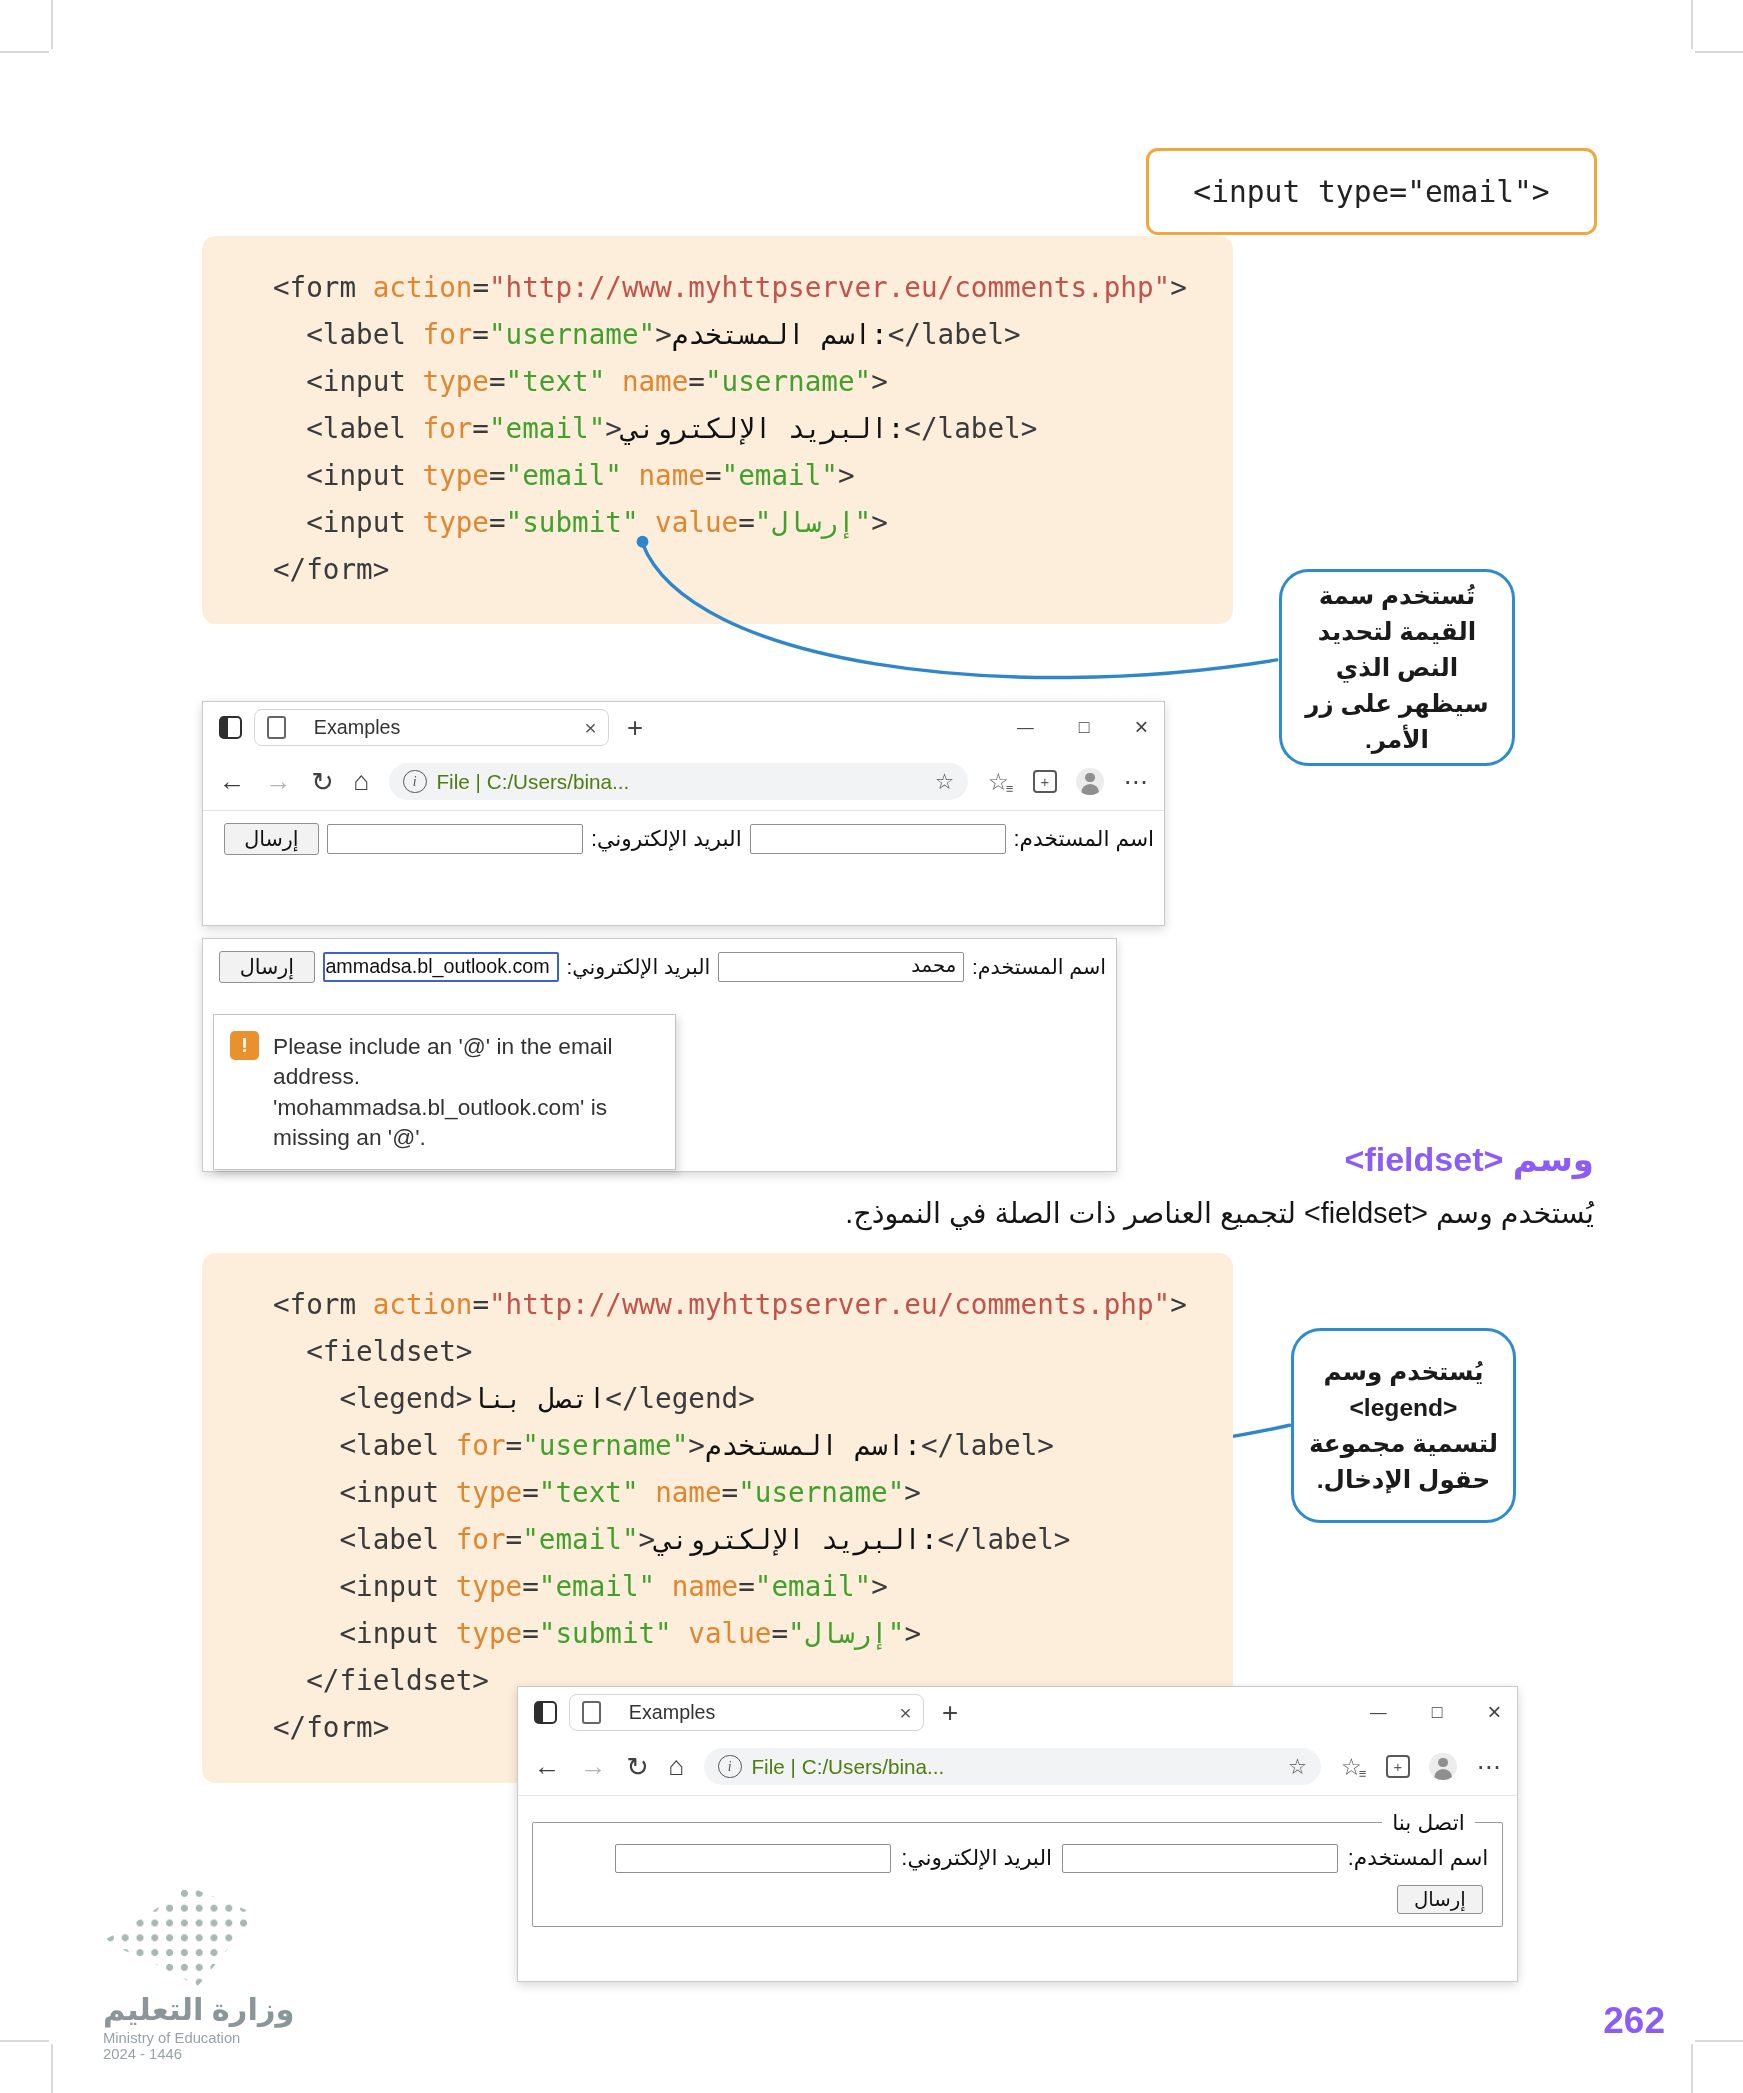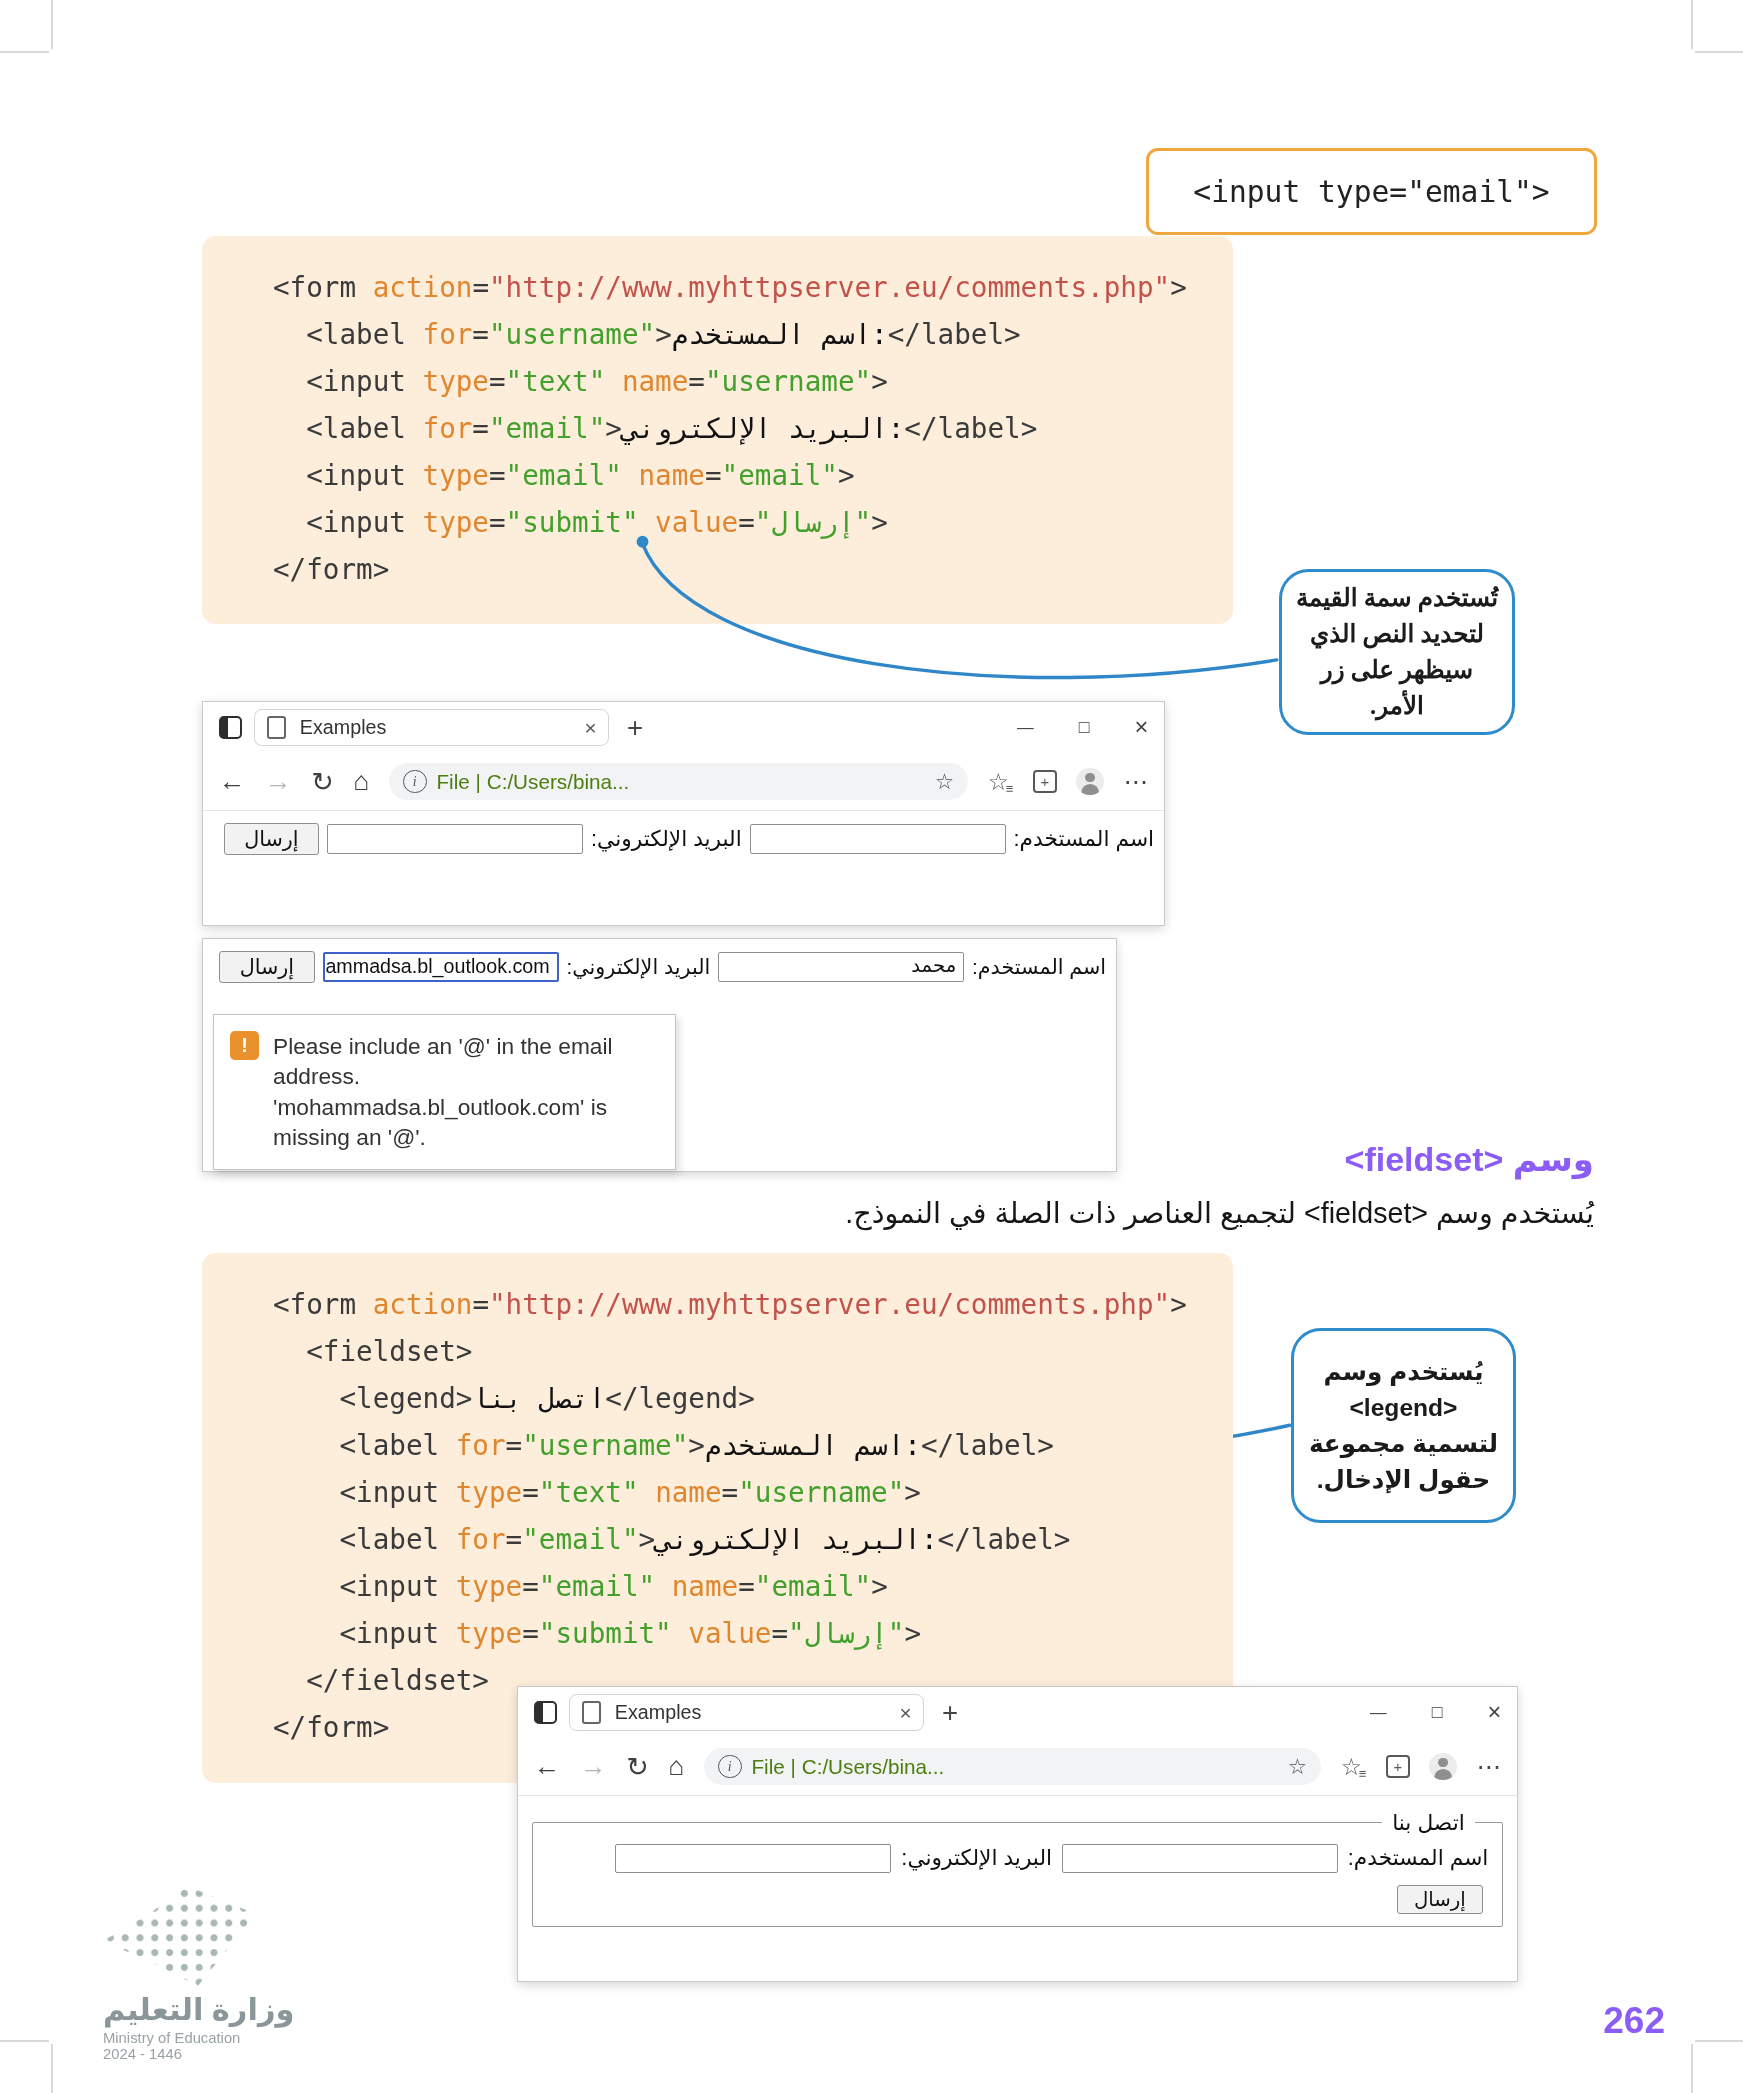--- a/index.html
+++ b/index.html
@@ -28,42 +28,42 @@
   .tk-attr{color:#e0862e;}
   .tk-eq{color:#3a3a3a;}
   .tk-url{color:#c2534b;}
   .tk-val{color:#43a02c;}
   .tk-ar{color:#111;}
 
   
   .bubble{position:absolute;border:3.9px solid #2f8ccc;border-radius:29.6px;background:#fff;
     display:flex;align-items:center;justify-content:center;text-align:center;direction:rtl;
     color:#1b1b1b;font-size:24.6px;font-weight:700;line-height:36px;padding:9.9px 11.8px;box-sizing:border-box;}
-  #bubble1{left:1279px;top:569px;width:236px;height:166px;font-family:Liberation Serif, serif;}
+  #bubble1{left:1279px;top:569px;width:236px;height:197px;}
   #bubble2{left:1291px;top:1328px;width:225px;height:195px;}
   .ltr{direction:ltr;unicode-bidi:isolate;}
   .tag-line{display:block;direction:ltr;unicode-bidi:isolate;}
 
   
   .sec-heading{position:absolute;right:150px;top:1139px;direction:rtl;
     color:#8b5cf6;font-size:34px;font-weight:700;}
   .sec-intro{position:absolute;right:150px;top:1196px;direction:rtl;
     color:#161616;font-size:28.6px;}
 
   
   .browser{position:absolute;background:#fff;border:1px solid #c9c9c9;
     box-shadow:0 3px 9.9px rgba(0,0,0,.16);box-sizing:border-box;}
   #browser1{left:202px;top:701px;width:963px;height:225px;}
   #browser2{left:202px;top:938px;width:915px;height:234px;}
   #browser3{left:517px;top:1686px;width:1001px;height:296px;}
 
   .tabbar{position:relative;display:flex;align-items:center;height:51px;background:#fff;padding:0 9.9px;}
   .vtabs{width:19.7px;height:19.7px;border:2.5px solid #2e2e2e;border-radius:4.9px;position:relative;margin:0 11.8px 0 5.9px;flex:0 0 auto;}
   .vtabs::after{content:"";position:absolute;left:0;top:0;width:6.9px;height:100%;background:#2e2e2e;}
-  .tab{display:flex;align-items:center;gap:14px;height:37px;padding:0 11.8px;border:1px solid #d5d5d5;
+  .tab{display:flex;align-items:center;gap:28px;height:37px;padding:0 11.8px;border:1px solid #d5d5d5;
     border-radius:7.9px;width:355px;box-sizing:border-box;}
   .doc-icon{width:14.8px;height:18.7px;border:2px solid #666;border-radius:3px;flex:0 0 auto;}
   .tab-title{font-size:19.7px;color:#333;flex:1;}
   .tab-close{font-size:20.7px;color:#555;}
   .new-tab{font-size:27.6px;color:#444;margin-left:17.7px;}
   .win-controls{position:absolute;right:15.8px;top:0;height:51px;display:flex;align-items:center;gap:45px;color:#444;}
   .wc-min{font-size:16.7px;}
   .wc-max{font-size:17.7px;}
   .wc-close{font-size:23.6px;}
 

